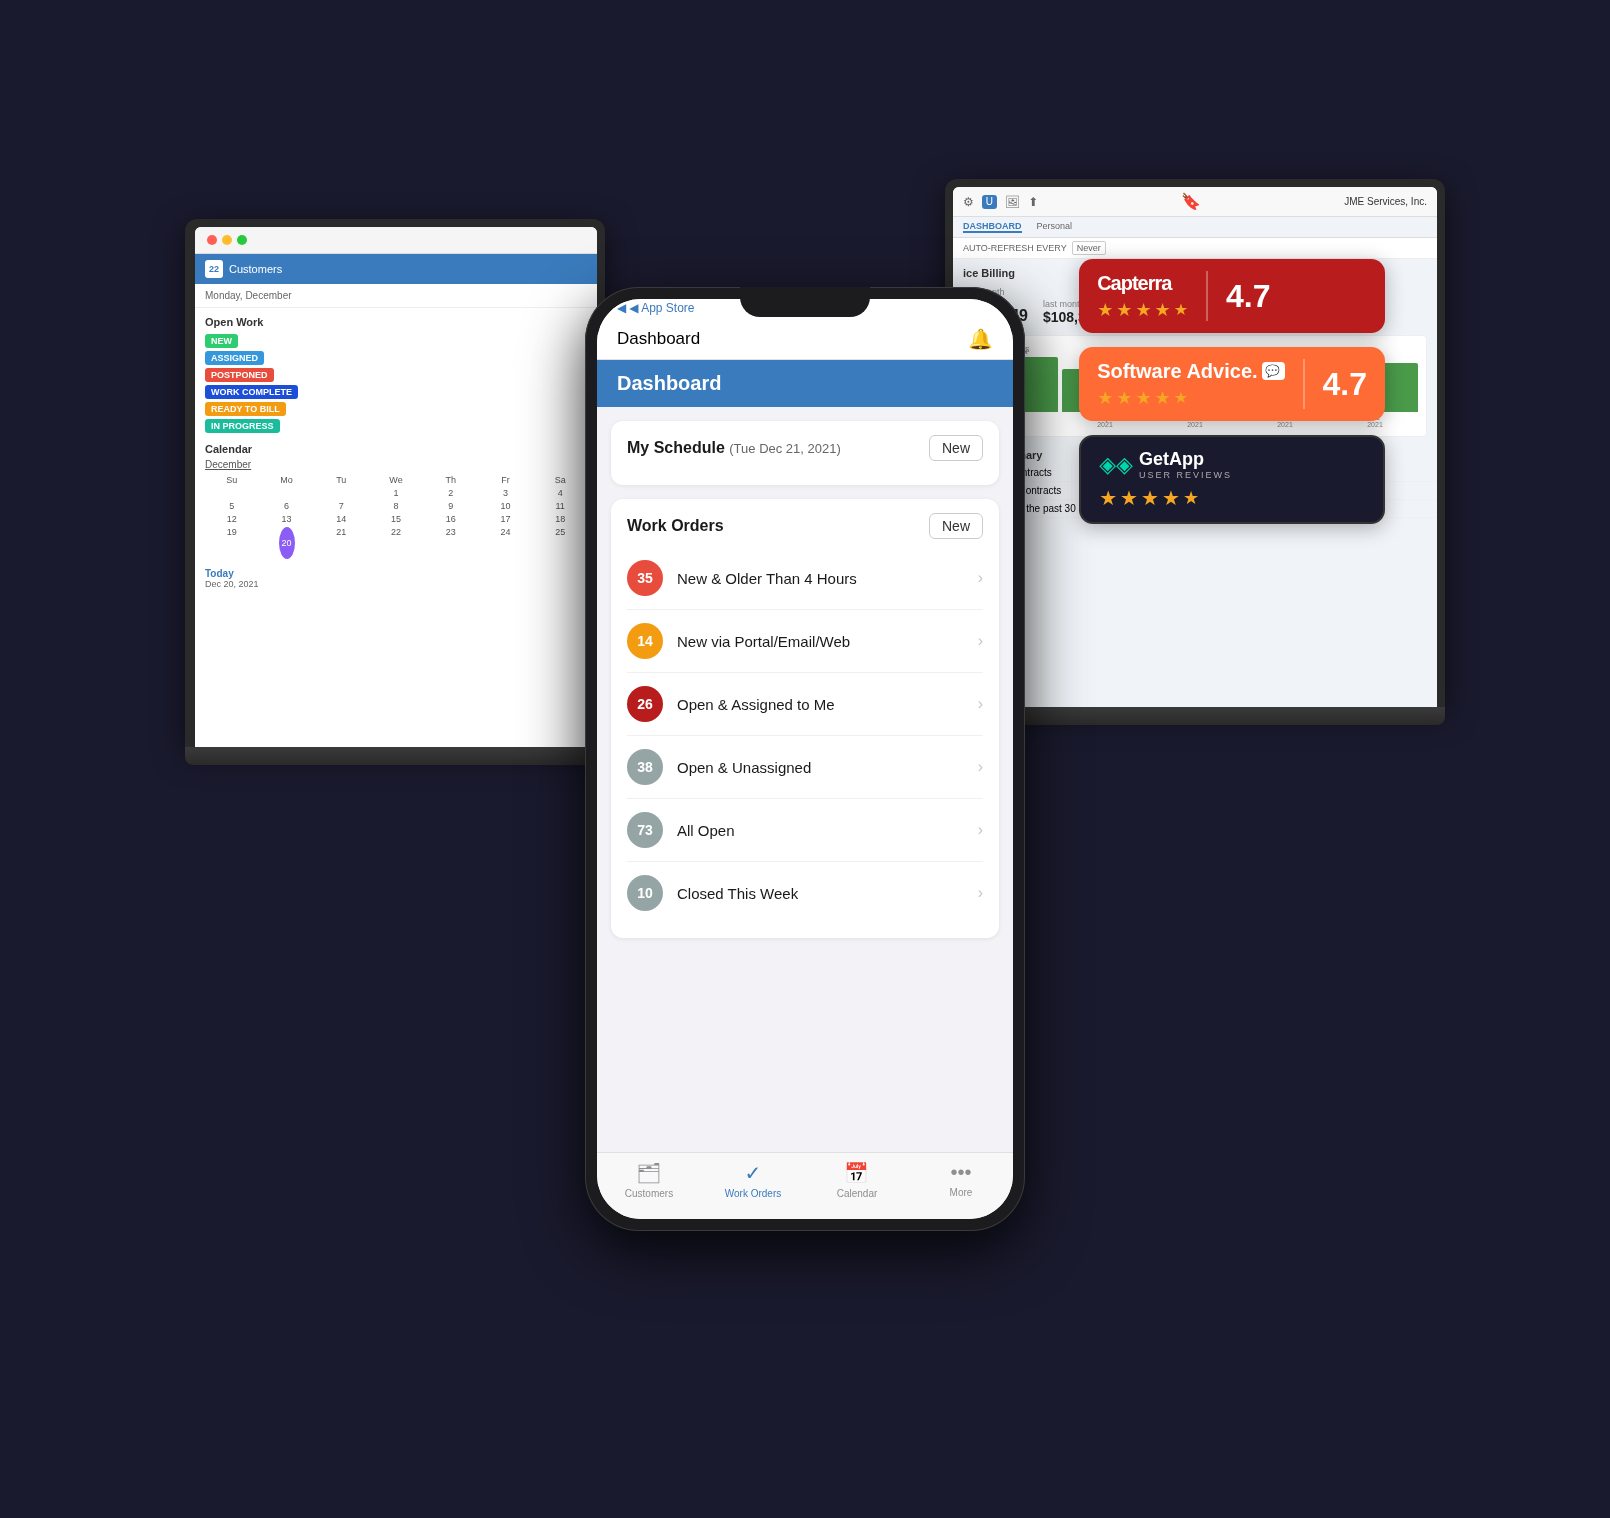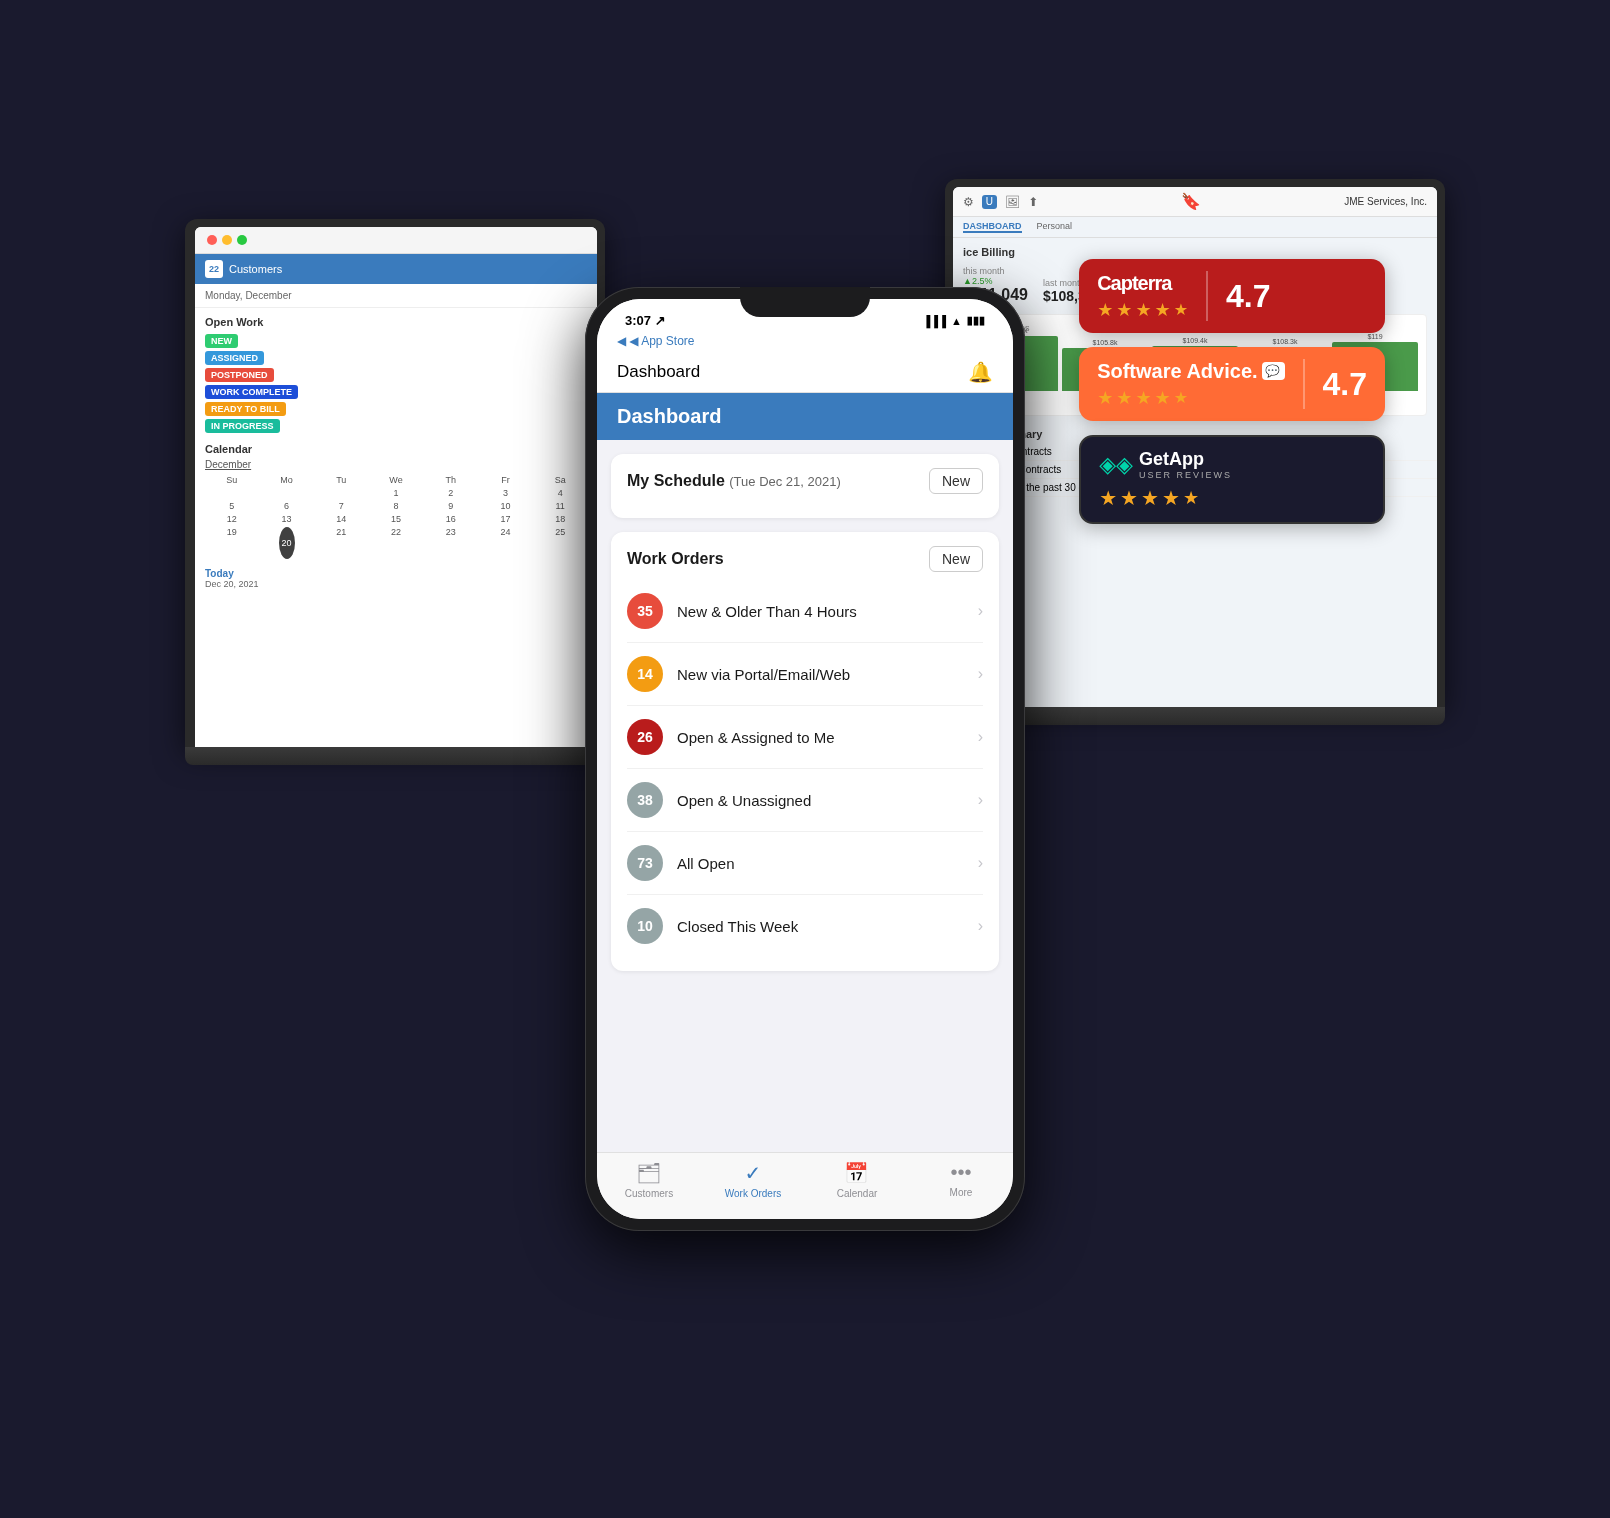--- a/index.html
+++ b/index.html
@@ -121,21 +121,21 @@
     }
     .ll-cal-grid {
       display: grid;
       grid-template-columns: repeat(7, 1fr);
       gap: 1px;
       font-size: 9px;
       color: #555;
     }
     .ll-cal-day { text-align: center; padding: 1px; }
     .ll-cal-today {
-      background: #404040;
+      background: #8b5cf6;
       color: #fff;
       border-radius: 50%;
       width: 16px; height: 32px;
       display: flex; align-items: center; justify-content: center;
       margin: 0 auto;
     }
 
     
     .laptop-right {
       position: absolute;
@@ -548,20 +548,24 @@
             <span>🖼</span>
             <span>⬆</span>
           </div>
           <div>🔖</div>
           <div class="lr-company">JME Services, Inc.</div>
         </div>
         <div class="lr-nav">
           <span class="lr-nav-item active">DASHBOARD</span>
           <span class="lr-nav-item">Personal</span>
         </div>
+        <div class="lr-auto-refresh">
+          <span>AUTO-REFRESH EVERY</span>
+          <span class="lr-refresh-val">Never</span>
+        </div>
         <div class="lr-billing-title">ice Billing</div>
         <div class="lr-billing-row">
           <div class="lr-billing-block">
             <div class="lr-billing-label">this month</div>
             <div style="display:flex;align-items:center;gap:4px;">
               <span class="lr-billing-change">▲2.5%</span>
             </div>
             <div class="lr-billing-amount">$111,049</div>
           </div>
           <div class="lr-billing-block">
@@ -615,28 +619,20 @@
       </div>
     </div>
     <div class="base"></div>
   </div>
 
   <div class="phone">
     <div class="phone-outer">
       <div class="phone-notch"></div>
       <div class="phone-screen">
 
-        <div class="status-bar">
-          <span class="status-time">3:07 ↗</span>
-          <div class="status-icons">
-            <span>▐▐▐</span>
-            <span>▲</span>
-            <span>▮▮▮</span>
-          </div>
-        </div>
 
         <div class="back-bar">
           <span>◀</span>
           <span>◀ App Store</span>
         </div>
 
         <div class="phone-nav">
           <span class="phone-nav-title">Dashboard</span>
           <span class="phone-nav-bell">🔔</span>
         </div>

